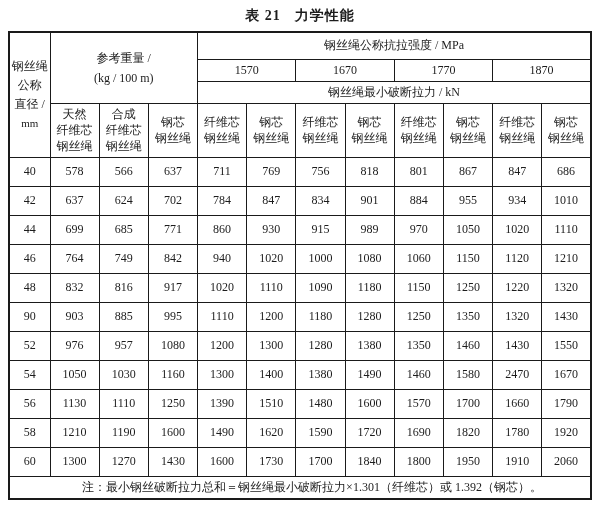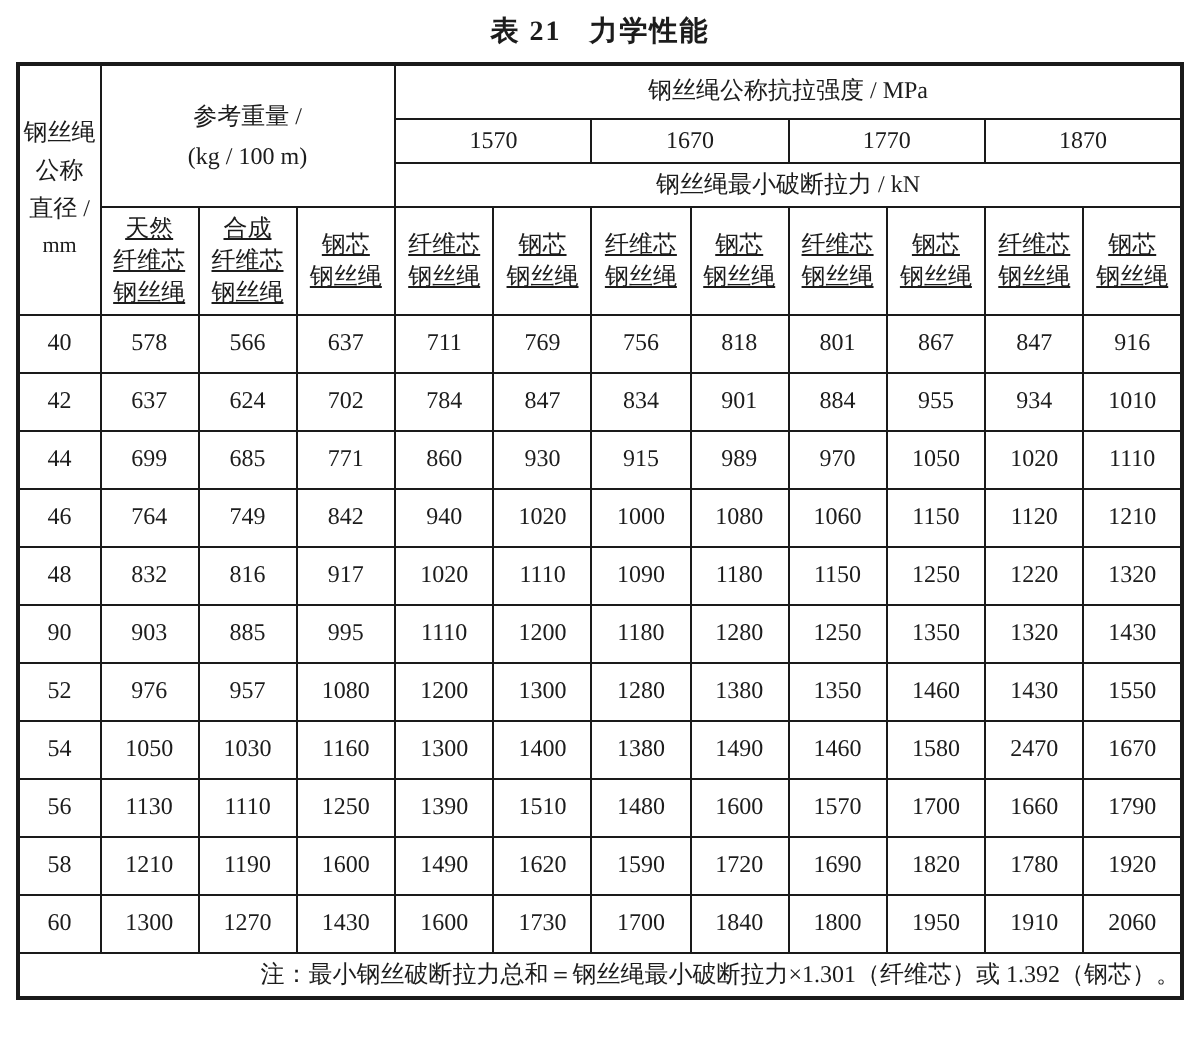--- a/index.html
+++ b/index.html
@@ -35,29 +35,29 @@
     border: 1px solid var(--border-color);
     text-align: center;
     vertical-align: middle;
     font-size: 12px;
     padding: 0;
     overflow: hidden;
   }
   tr.h1 { height: 27px; }
   tr.h2 { height: 22px; }
   tr.h3 { height: 22px; margin-left: 30px; }
-  tr.h4 { height: 54px; text-decoration: underline; }
+  tr.h4 { height: 54px; }
   tr.data-row { height: 29px; margin-left: 12px; }
   tr.note-row { height: 23px; }
   td.diam div { line-height: 19px; font-size: 12px; }
   td.diam div.mm { font-size: 11px; }
   td.weight div { line-height: 20px; }
   tr.h4 td div { line-height: 16px; }
   tr.note-row td {
-    text-align: right;
+    text-align: center;
     padding-left: 24px;
     font-size: 12px;
   }
   td.num { font-size: 12.5px; }
 </style>
 </head>
 <body>
 
 <div class="page">
 
@@ -158,21 +158,21 @@
           <td class="num">578</td>
           <td class="num">566</td>
           <td class="num">637</td>
           <td class="num">711</td>
           <td class="num">769</td>
           <td class="num">756</td>
           <td class="num">818</td>
           <td class="num">801</td>
           <td class="num">867</td>
           <td class="num">847</td>
-          <td class="num">916</td>
+          <td class="num">686</td>
         </tr>
         <tr class="data-row">
           <td class="num">42</td>
           <td class="num">637</td>
           <td class="num">624</td>
           <td class="num">702</td>
           <td class="num">784</td>
           <td class="num">847</td>
           <td class="num">834</td>
           <td class="num">901</td>

